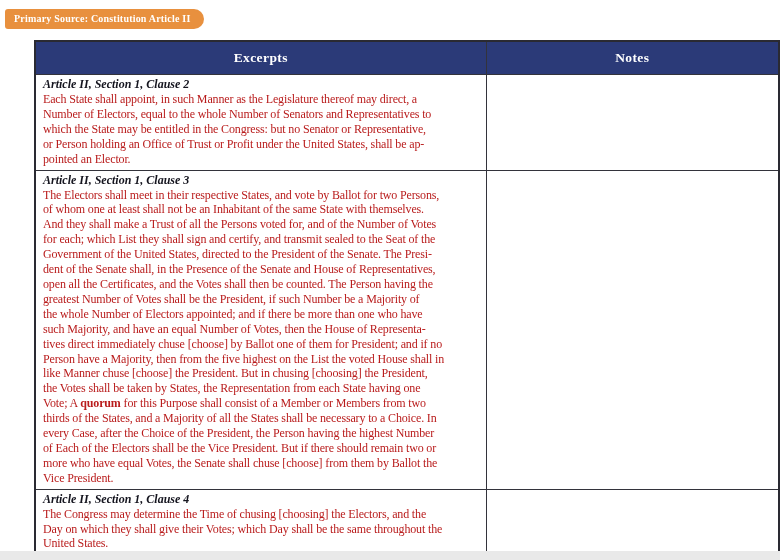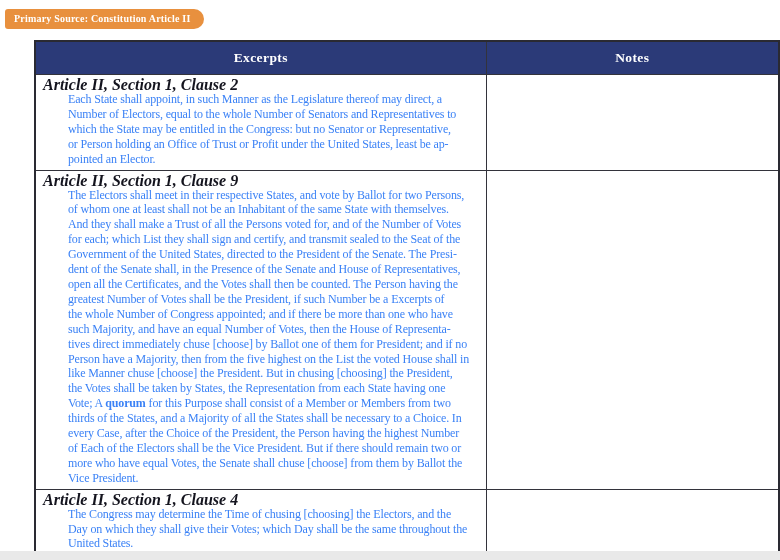--- a/index.html
+++ b/index.html
@@ -29,25 +29,25 @@
   }
   col.excerpt-col { width:451px; }
   col.notes-col   { width:293px; }
   td.excerpt-cell {
     vertical-align:top; overflow:hidden;
     padding:2px 4px 3px 7px;
   }
   td.notes-cell { vertical-align:top; background:#ffffff; }
   .clause-heading {
     font-weight:bold; font-style:italic;
-    font-size:16px; line-height:15px; color:#14141e;
+    font-size:12px; line-height:15px; color:#14141e;
   }
   .excerpt-line {
     font-size:12px; line-height:14.9px; letter-spacing:-0.15px;
-    white-space:nowrap; color:#3b82f6;margin-left:25px;
+    white-space:nowrap; color:#b91c1c;
   }
   .bottom-strip {
     position:absolute; left:0; right:0; bottom:0; height:9px;
     background:#e9e9e9;
   }
 </style>
 </head>
 <body>
 
 <div class="badge">Primary Source: Constitution Article II</div>
@@ -63,37 +63,37 @@
       <th>Notes</th>
     </tr>
   </thead>
   <tbody>
       <tr>
         <td class="excerpt-cell">
           <div class="clause-heading">Article II, Section 1, Clause 2</div>
           <div class="excerpt-line">Each State shall appoint, in such Manner as the Legislature thereof may direct, a</div>
           <div class="excerpt-line">Number of Electors, equal to the whole Number of Senators and Representatives to</div>
           <div class="excerpt-line">which the State may be entitled in the Congress: but no Senator or Representative,</div>
-          <div class="excerpt-line">or Person holding an Office of Trust or Profit under the United States, least be ap-</div>
+          <div class="excerpt-line">or Person holding an Office of Trust or Profit under the United States, shall be ap-</div>
           <div class="excerpt-line">pointed an Elector.</div>
         </td>
         <td class="notes-cell"></td>
       </tr>
       <tr>
         <td class="excerpt-cell">
-          <div class="clause-heading">Article II, Section 1, Clause 9</div>
+          <div class="clause-heading">Article II, Section 1, Clause 3</div>
           <div class="excerpt-line">The Electors shall meet in their respective States, and vote by Ballot for two Persons,</div>
           <div class="excerpt-line">of whom one at least shall not be an Inhabitant of the same State with themselves.</div>
           <div class="excerpt-line">And they shall make a Trust of all the Persons voted for, and of the Number of Votes</div>
           <div class="excerpt-line">for each; which List they shall sign and certify, and transmit sealed to the Seat of the</div>
           <div class="excerpt-line">Government of the United States, directed to the President of the Senate. The Presi-</div>
           <div class="excerpt-line">dent of the Senate shall, in the Presence of the Senate and House of Representatives,</div>
           <div class="excerpt-line">open all the Certificates, and the Votes shall then be counted. The Person having the</div>
-          <div class="excerpt-line">greatest Number of Votes shall be the President, if such Number be a Excerpts of</div>
-          <div class="excerpt-line">the whole Number of Congress appointed; and if there be more than one who have</div>
+          <div class="excerpt-line">greatest Number of Votes shall be the President, if such Number be a Majority of</div>
+          <div class="excerpt-line">the whole Number of Electors appointed; and if there be more than one who have</div>
           <div class="excerpt-line">such Majority, and have an equal Number of Votes, then the House of Representa-</div>
           <div class="excerpt-line">tives direct immediately chuse [choose] by Ballot one of them for President; and if no</div>
           <div class="excerpt-line">Person have a Majority, then from the five highest on the List the voted House shall in</div>
           <div class="excerpt-line">like Manner chuse [choose] the President. But in chusing [choosing] the President,</div>
           <div class="excerpt-line">the Votes shall be taken by States, the Representation from each State having one</div>
           <div class="excerpt-line">Vote; A <strong>quorum</strong> for this Purpose shall consist of a Member or Members from two</div>
           <div class="excerpt-line">thirds of the States, and a Majority of all the States shall be necessary to a Choice. In</div>
           <div class="excerpt-line">every Case, after the Choice of the President, the Person having the highest Number</div>
           <div class="excerpt-line">of Each of the Electors shall be the Vice President. But if there should remain two or</div>
           <div class="excerpt-line">more who have equal Votes, the Senate shall chuse [choose] from them by Ballot the</div>

